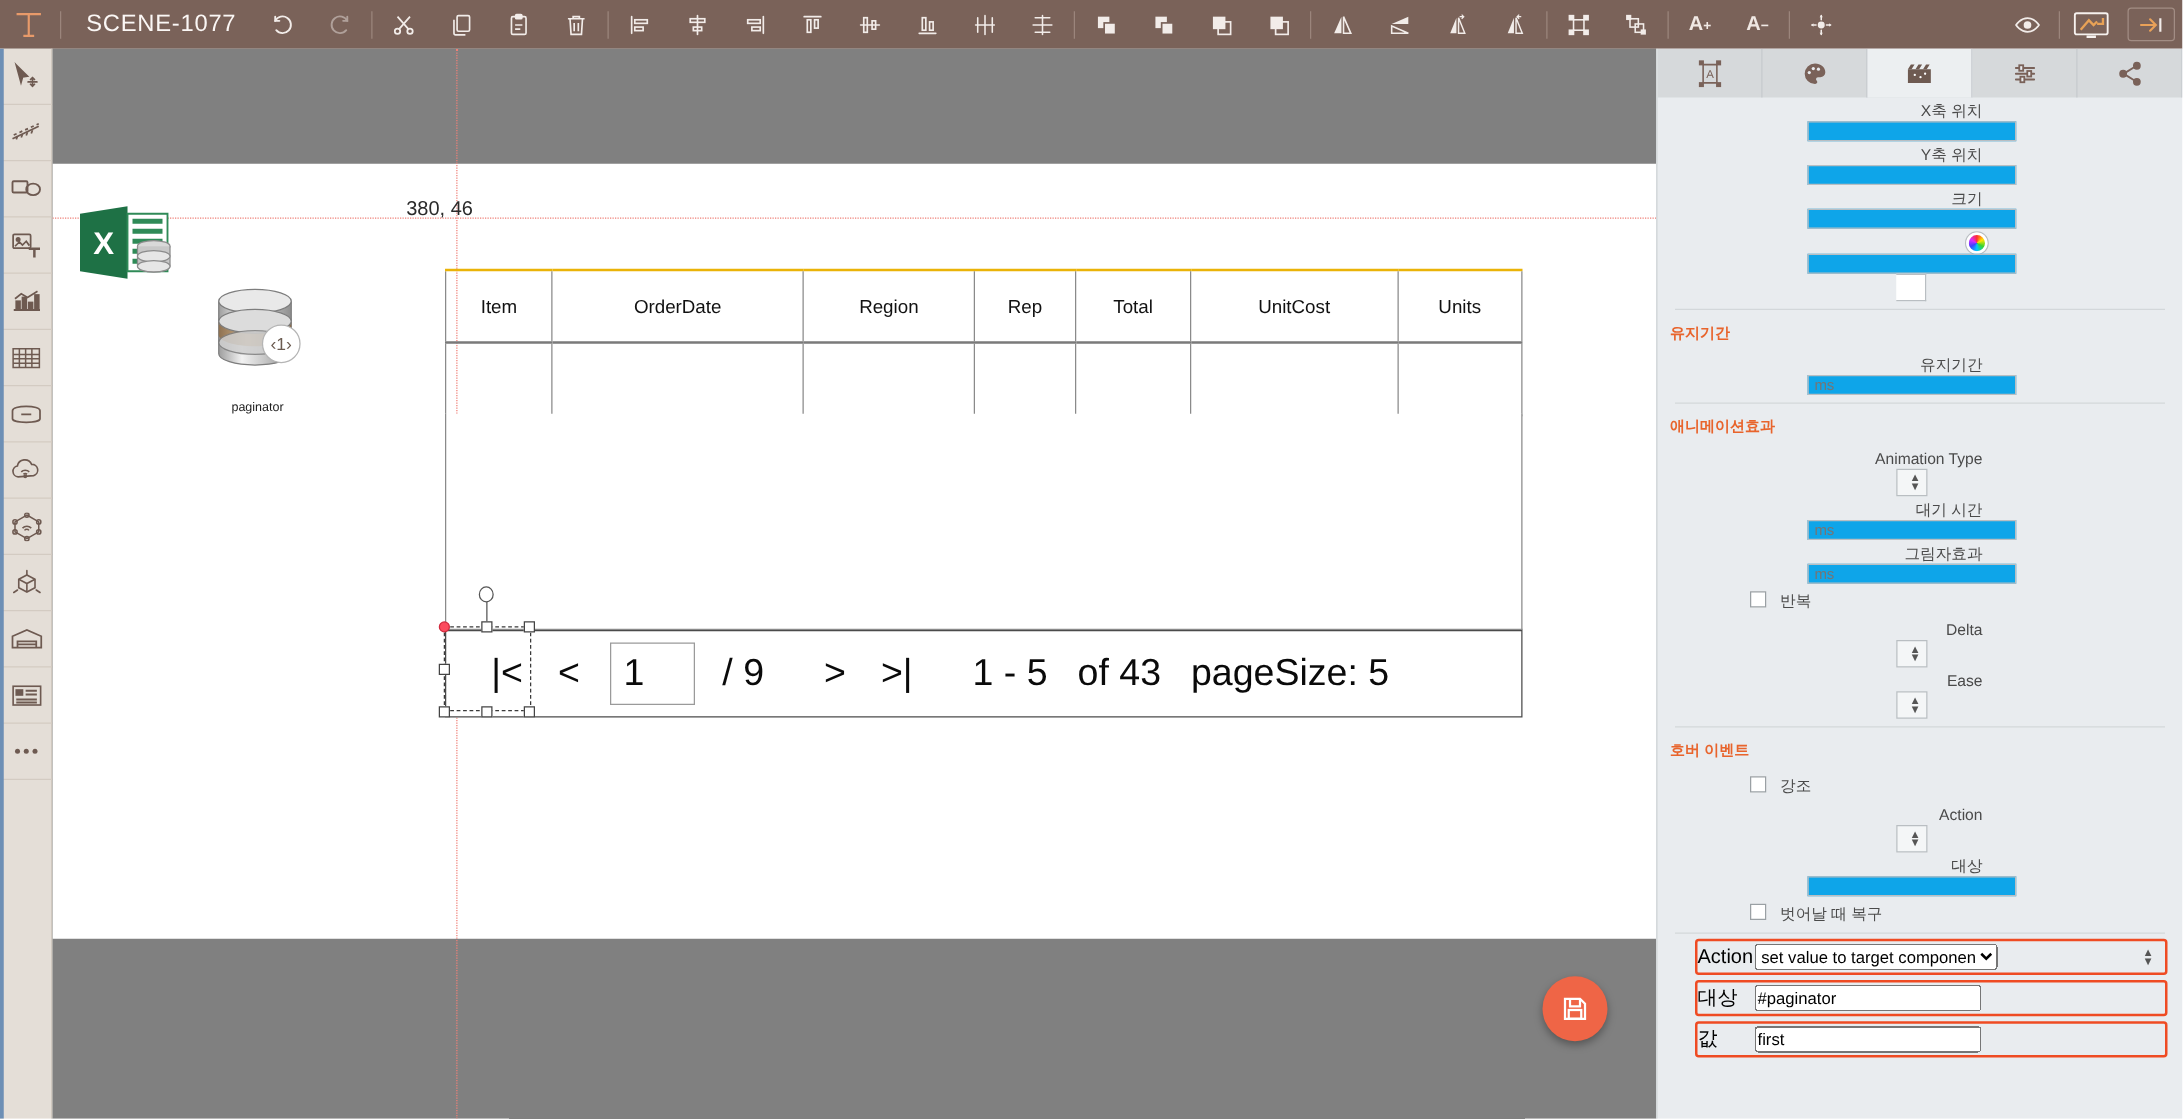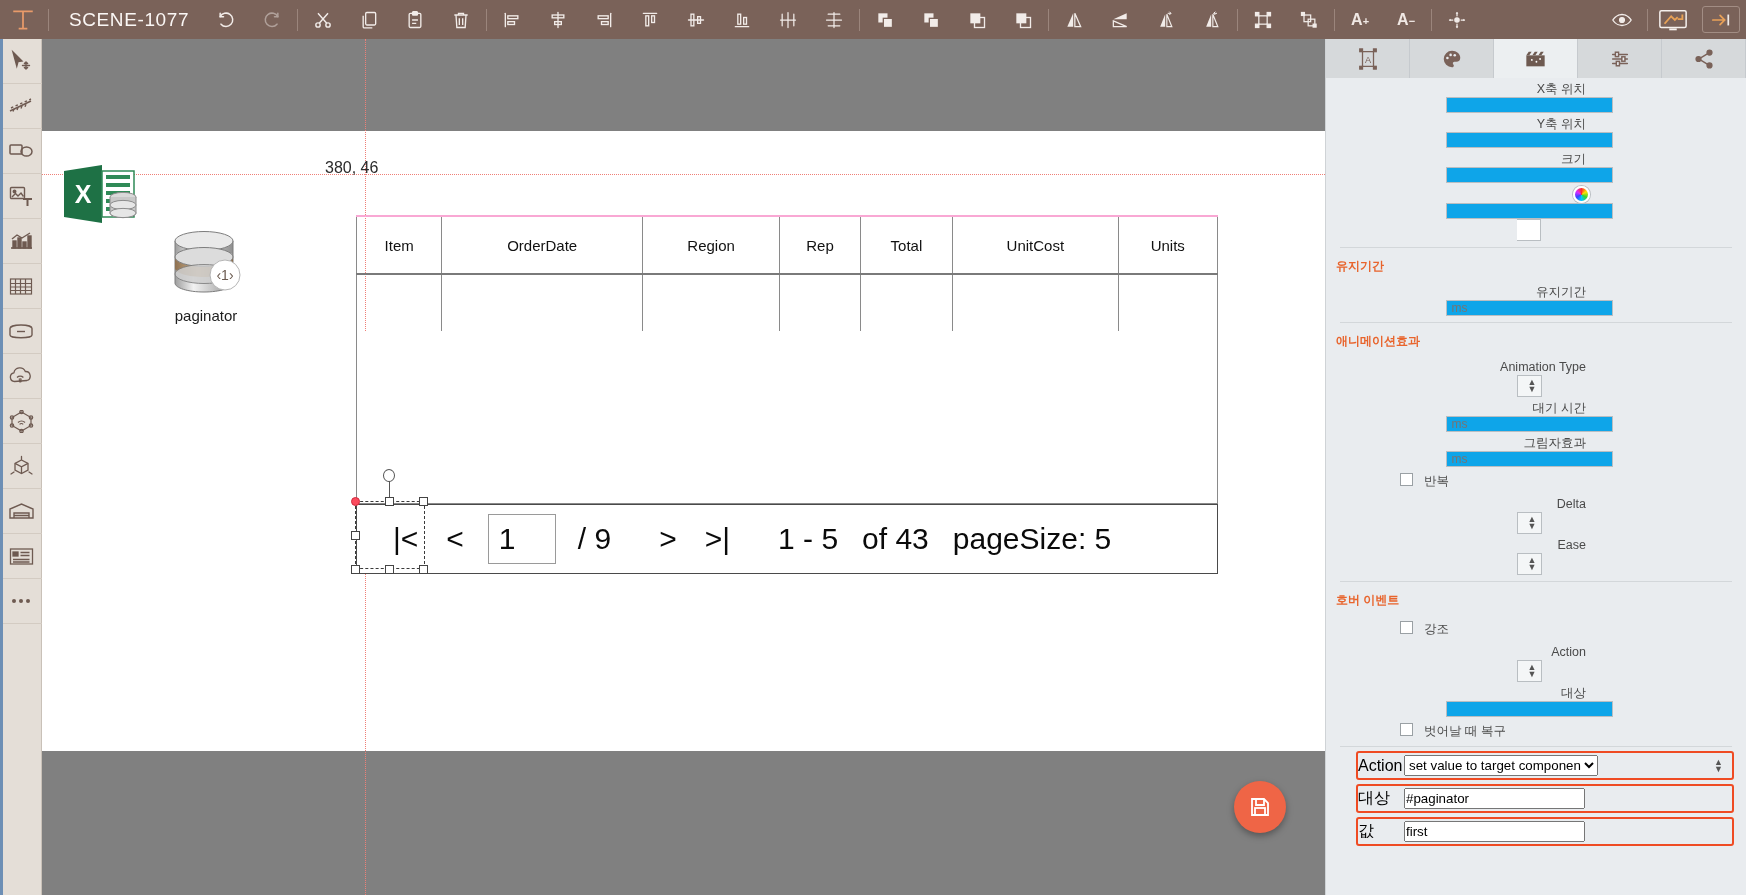--- a/index.html
+++ b/index.html
@@ -91,34 +91,34 @@
   }
   .coord-label {
     position: absolute; left: 283px; top: 120px;
     font-size: 16px; color: #2b2b2b;
   }
 
   
   .excel-icon { position: absolute; left: 20px; top: 124px; width: 78px; height: 62px; }
   
   .pag-node { position: absolute; left: 114px; top: 188px; width: 100px; text-align: center; }
-  .pag-label { font-size: 15px; color: #1d1d1d; margin-top: 4px; }
+  .pag-label { font-size: 10px; color: #1d1d1d; margin-top: 17px; }
 
   
   .dtable {
     position: absolute; left: 314px; top: 176px;
     width: 862px; border-collapse: collapse;
   }
   .dtable th, .dtable td {
     border: 1px solid #8a8a8a;
     height: 58px; font-weight: normal;
     font-size: 15px; color: #111; text-align: center;
   }
   .dtable thead tr { border-top: 2px solid #7a7a7a; }
-  .dtable th { border-top: 2px solid #f9a8d4; border-bottom: 2px solid #7a7a7a; }
+  .dtable th { border-top: 2px solid #eab308; border-bottom: 2px solid #7a7a7a; }
   .tbl-body-box {
     position: absolute; left: 314px; top: 292px;
     width: 862px; height: 173px;
     border: 1px solid #8a8a8a; border-top: none; background: #fff;
   }
 
   
   .pagbar {
     position: absolute; left: 314px; top: 465px;
     width: 862px; height: 70px;

